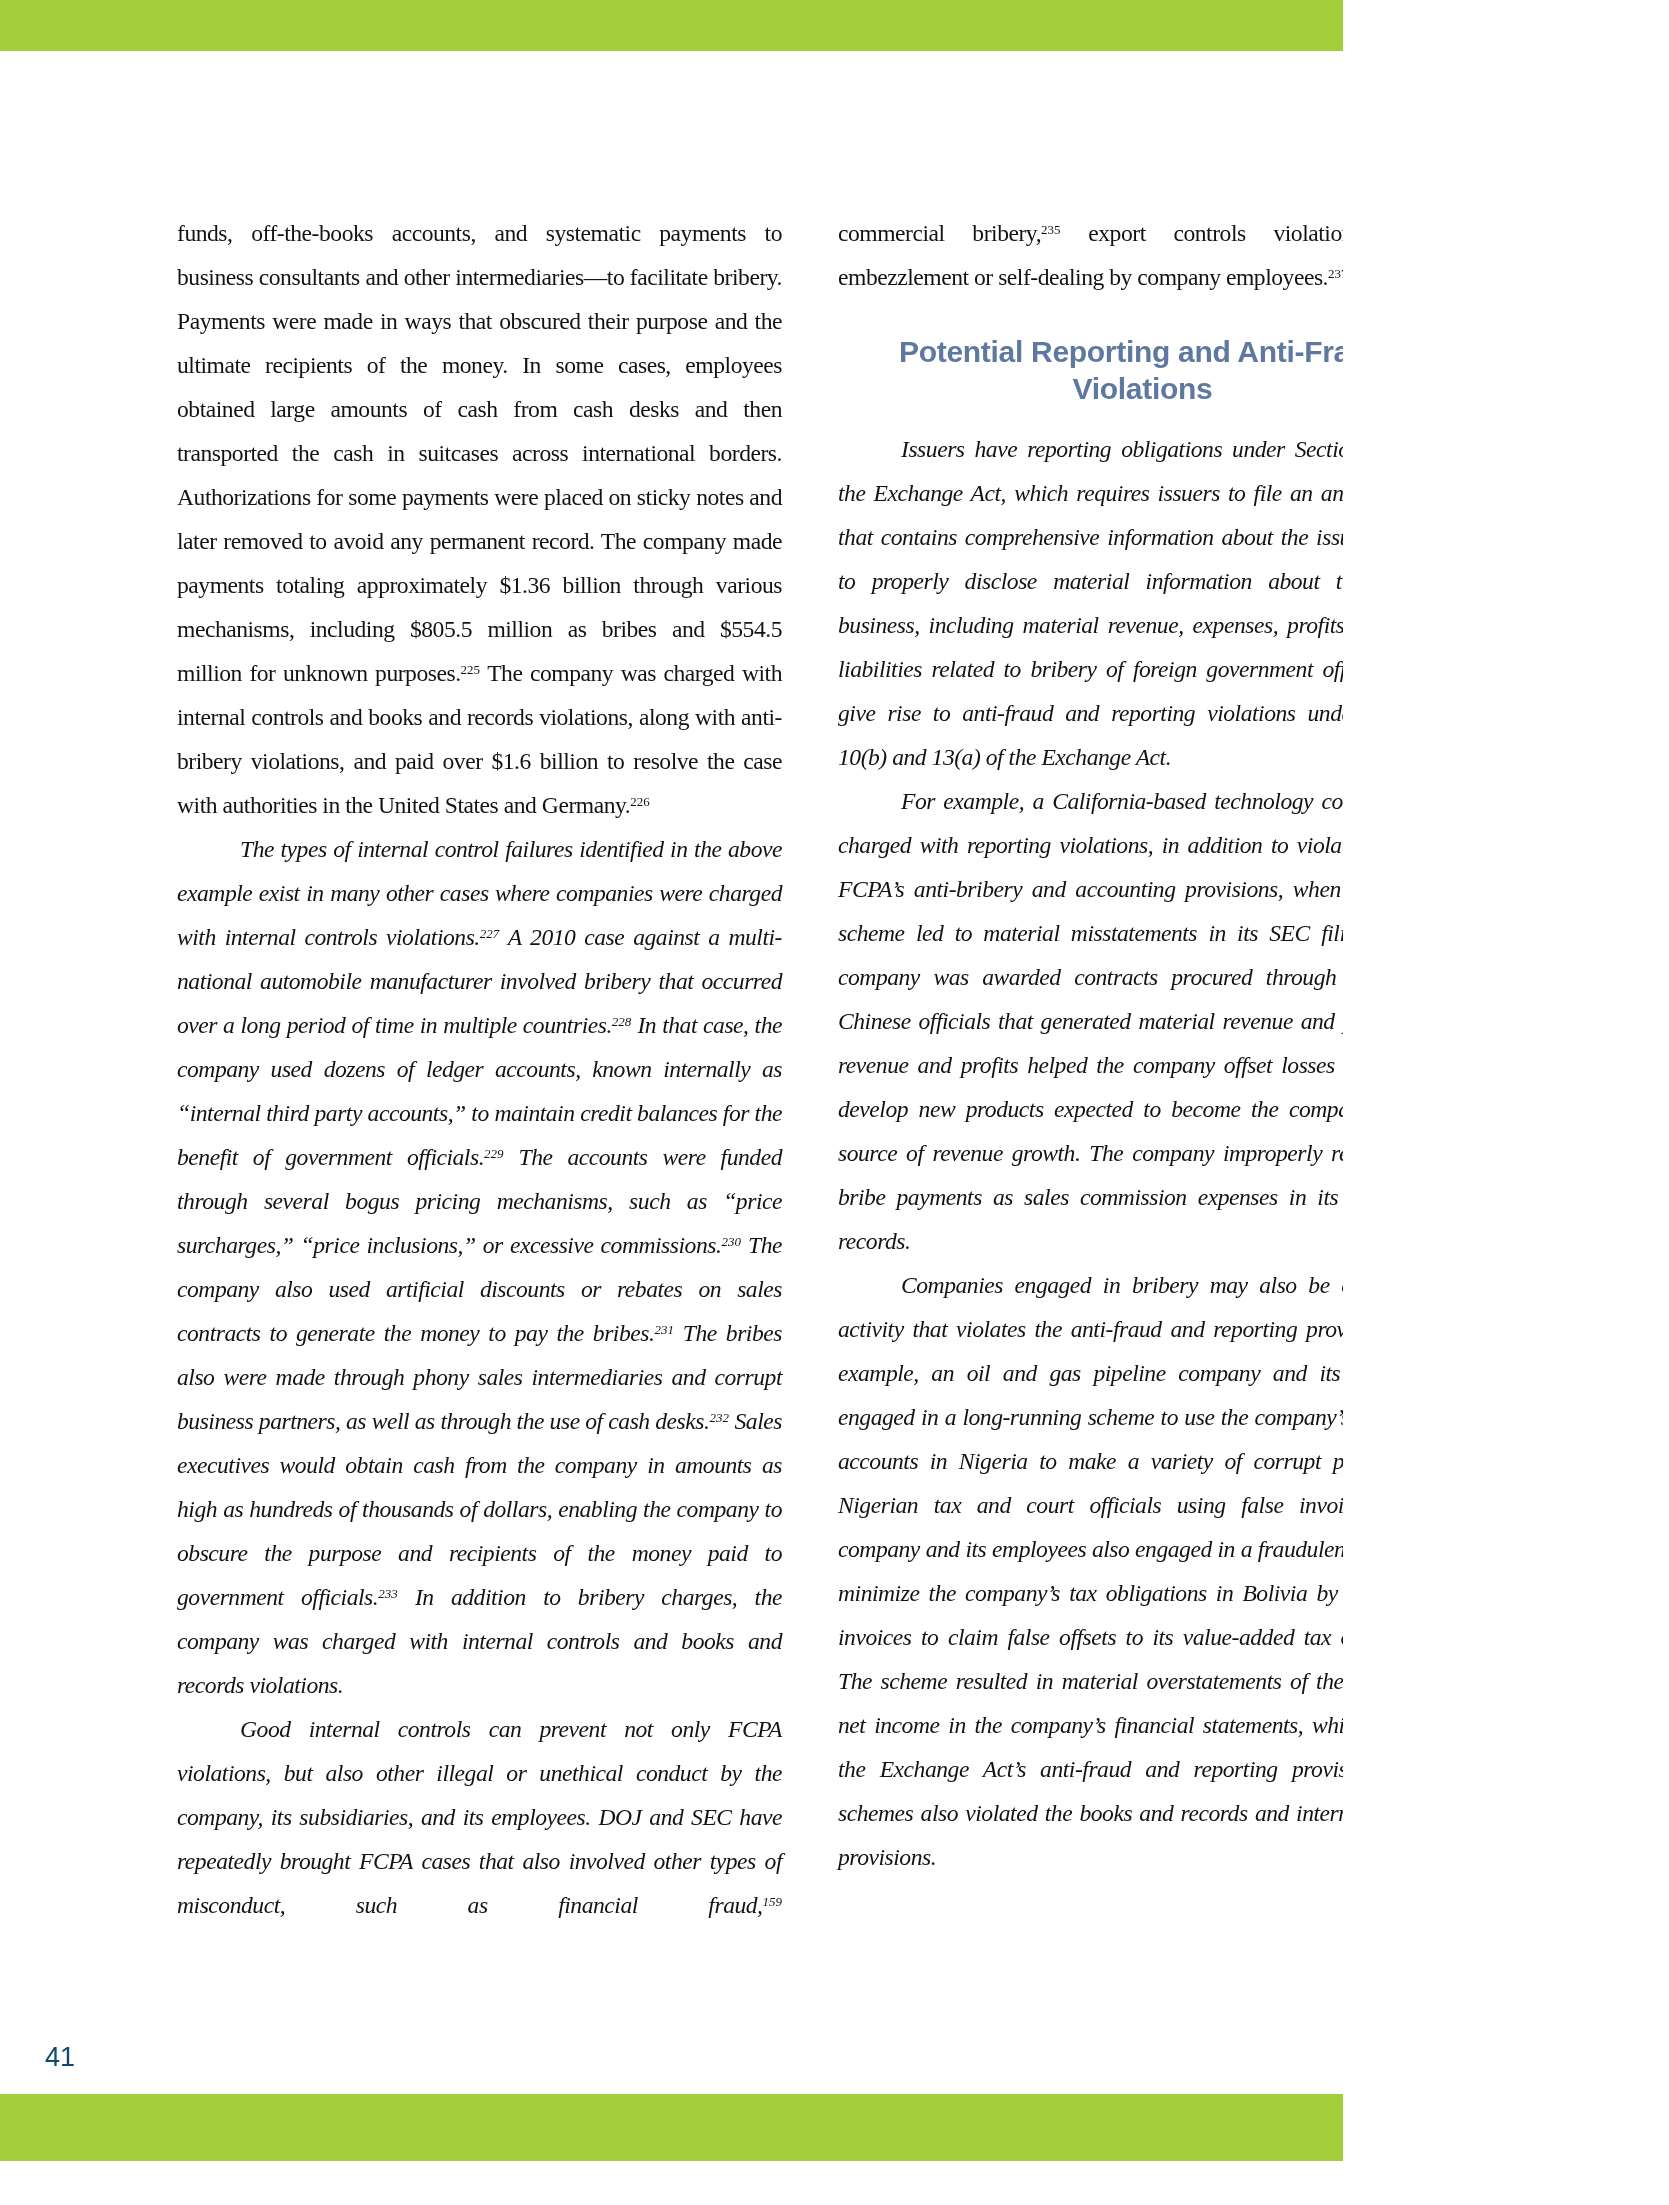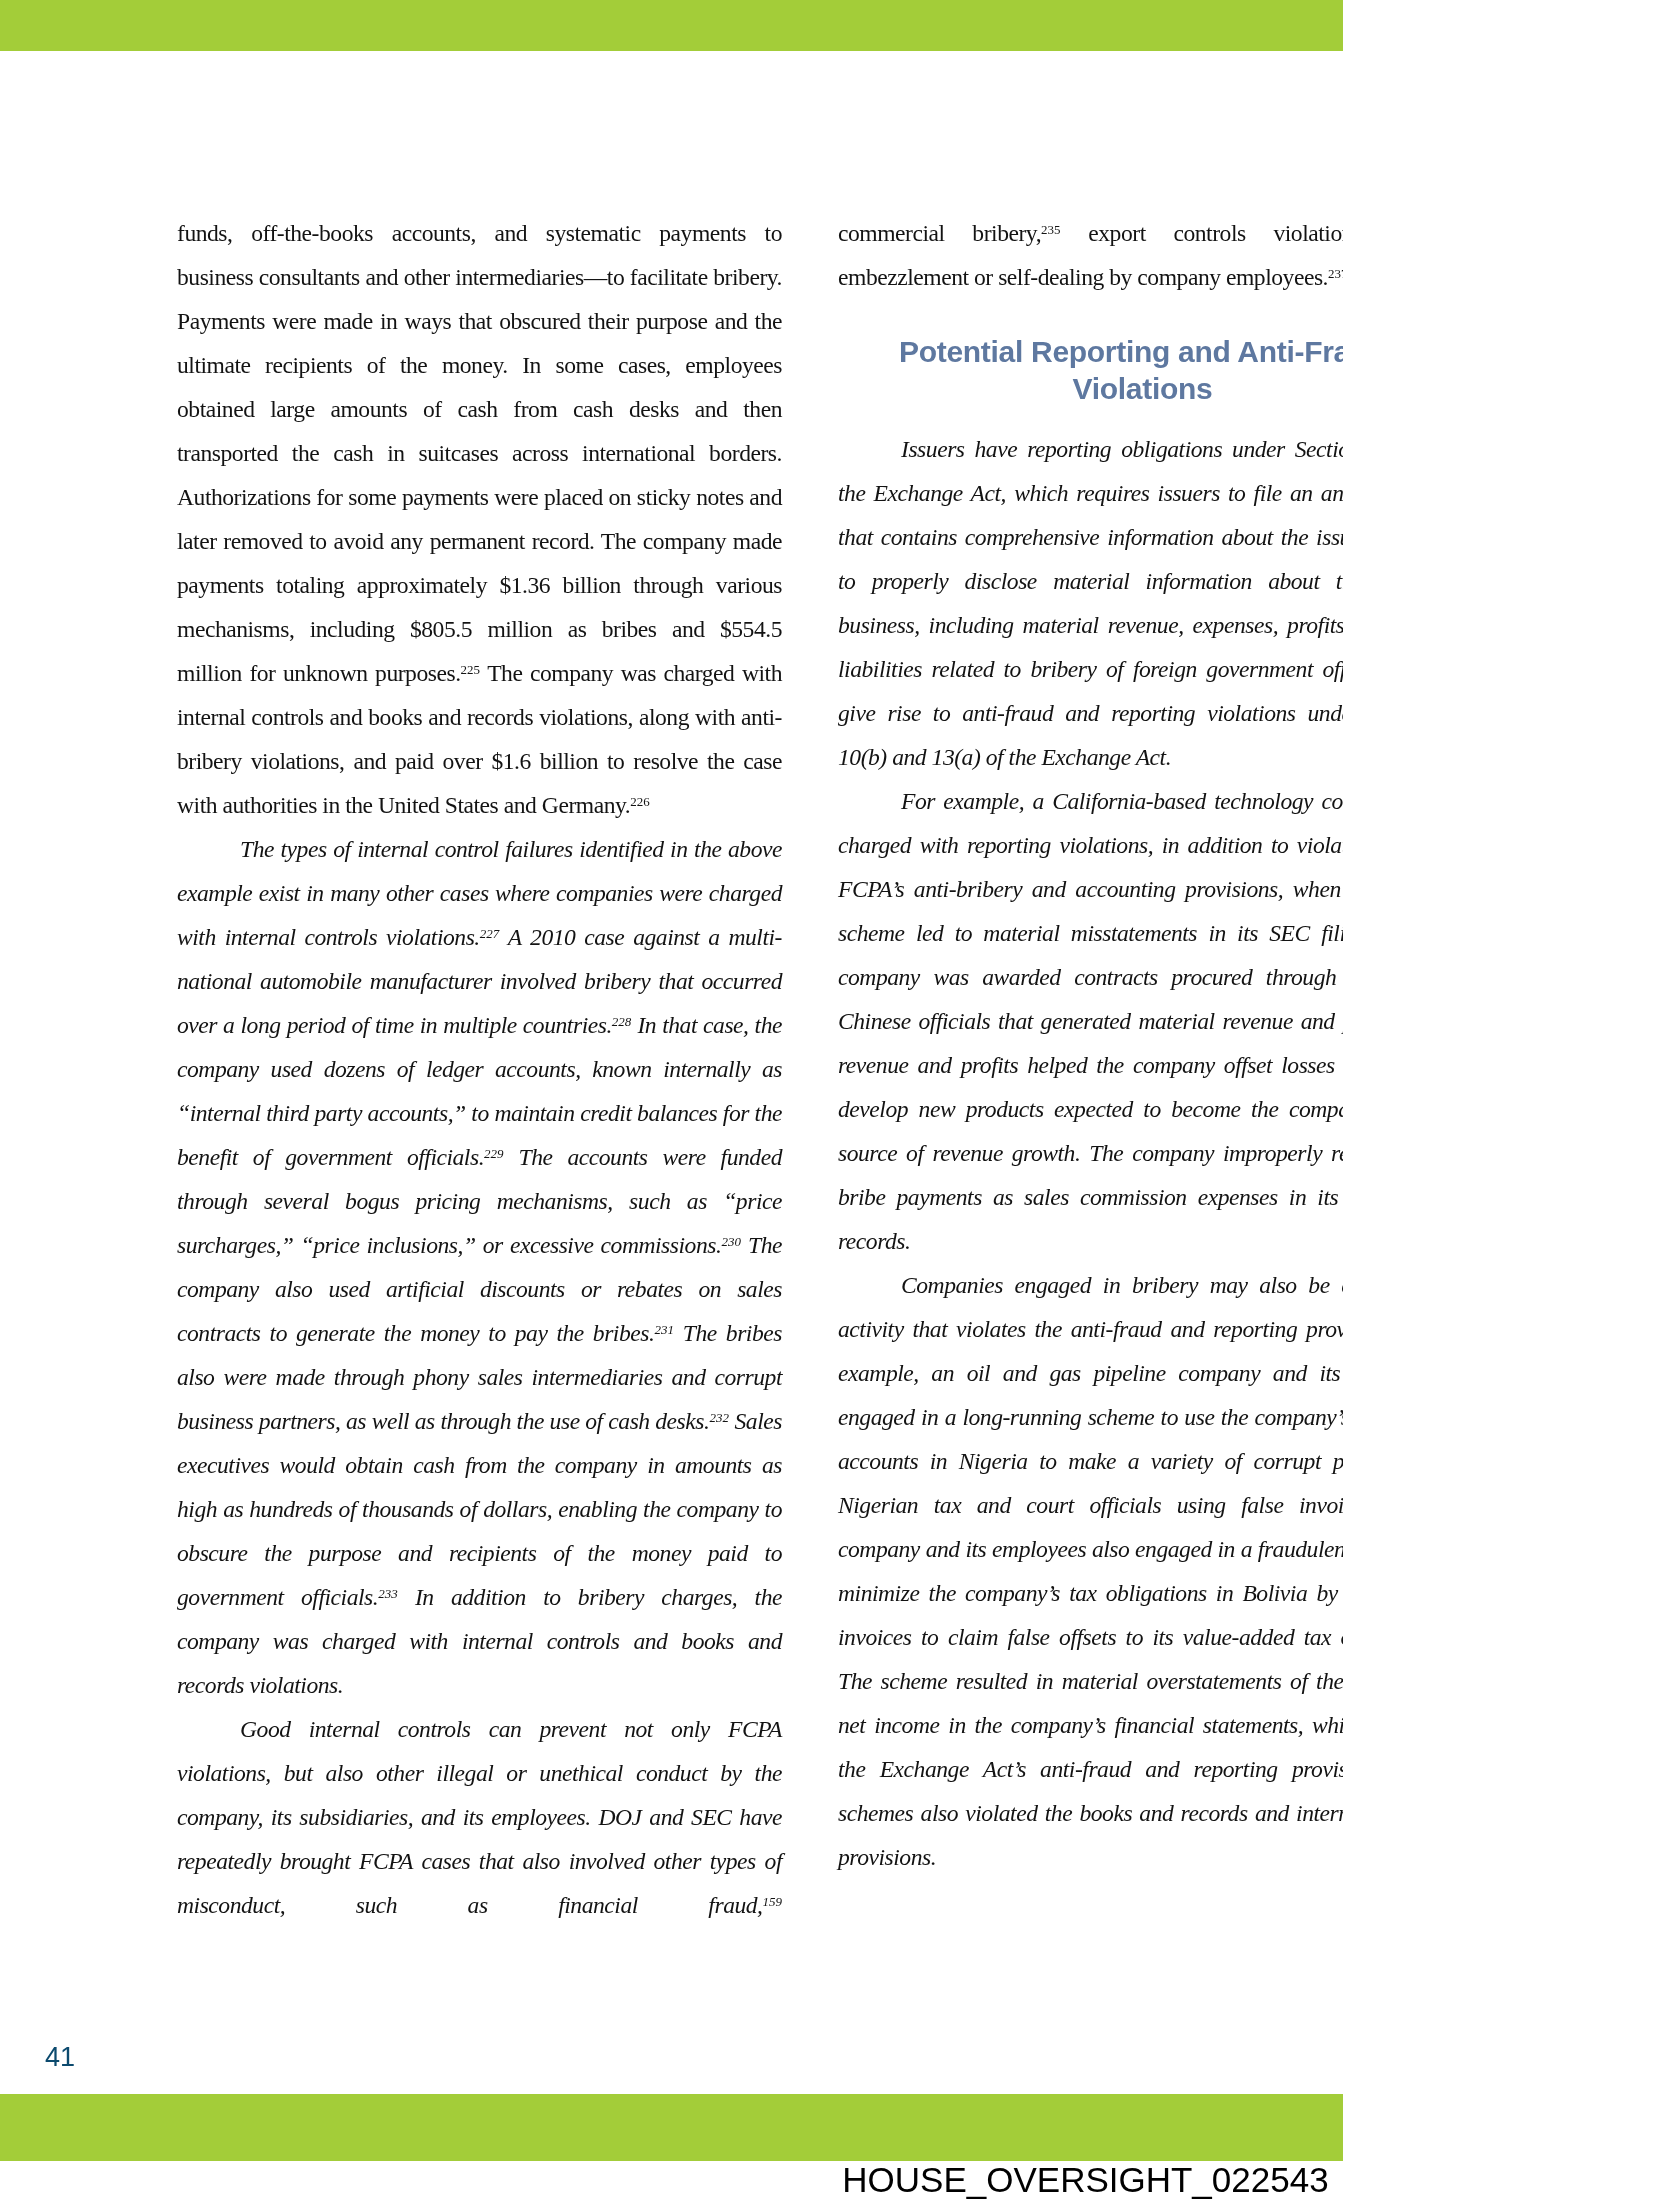--- a/index.html
+++ b/index.html
@@ -98,15 +98,14 @@
   <div class="column col-right">
       <p class="para">commercial bribery,<sup>235</sup> export controls violations,<sup>236</sup> and embezzlement or self-dealing by company employees.<sup>237</sup></p>
       <h2 class="section-heading">Potential Reporting and Anti-Fraud Violations</h2>
       <p class="para indent">Issuers have reporting obligations under Section 13(a) of the Exchange Act, which requires issuers to file an annual report that contains comprehensive information about the issuer. Failure to properly disclose material information about the issuer’s business, including material revenue, expenses, profits, assets, or liabilities related to bribery of foreign government officials, may give rise to anti-fraud and reporting violations under Sections 10(b) and 13(a) of the Exchange Act.</p>
       <p class="para indent">For example, a California-based technology company was charged with reporting violations, in addition to violations of the FCPA’s anti-bribery and accounting provisions, when its bribery scheme led to material misstatements in its SEC filings.<sup>238</sup> The company was awarded contracts procured through bribery of Chinese officials that generated material revenue and profits. The revenue and profits helped the company offset losses incurred to develop new products expected to become the company’s future source of revenue growth. The company improperly recorded the bribe payments as sales commission expenses in its books and records.</p>
       <p class="para indent">Companies engaged in bribery may also be engaged in activity that violates the anti-fraud and reporting provisions. For example, an oil and gas pipeline company and its employees engaged in a long-running scheme to use the company’s petty cash accounts in Nigeria to make a variety of corrupt payments to Nigerian tax and court officials using false invoices.<sup>239</sup> The company and its employees also engaged in a fraudulent scheme to minimize the company’s tax obligations in Bolivia by using false invoices to claim false offsets to its value-added tax obligations. The scheme resulted in material overstatements of the company’s net income in the company’s financial statements, which violated the Exchange Act’s anti-fraud and reporting provisions. Both schemes also violated the books and records and internal controls provisions.</p>
     </div>
 
   <div class="page-number">41</div>
   <div class="bottom-bar"></div>
-  <div class="watermark">HOUSE_OVERSIGHT_022543</div>
 </div>
 
 
 </body></html>

